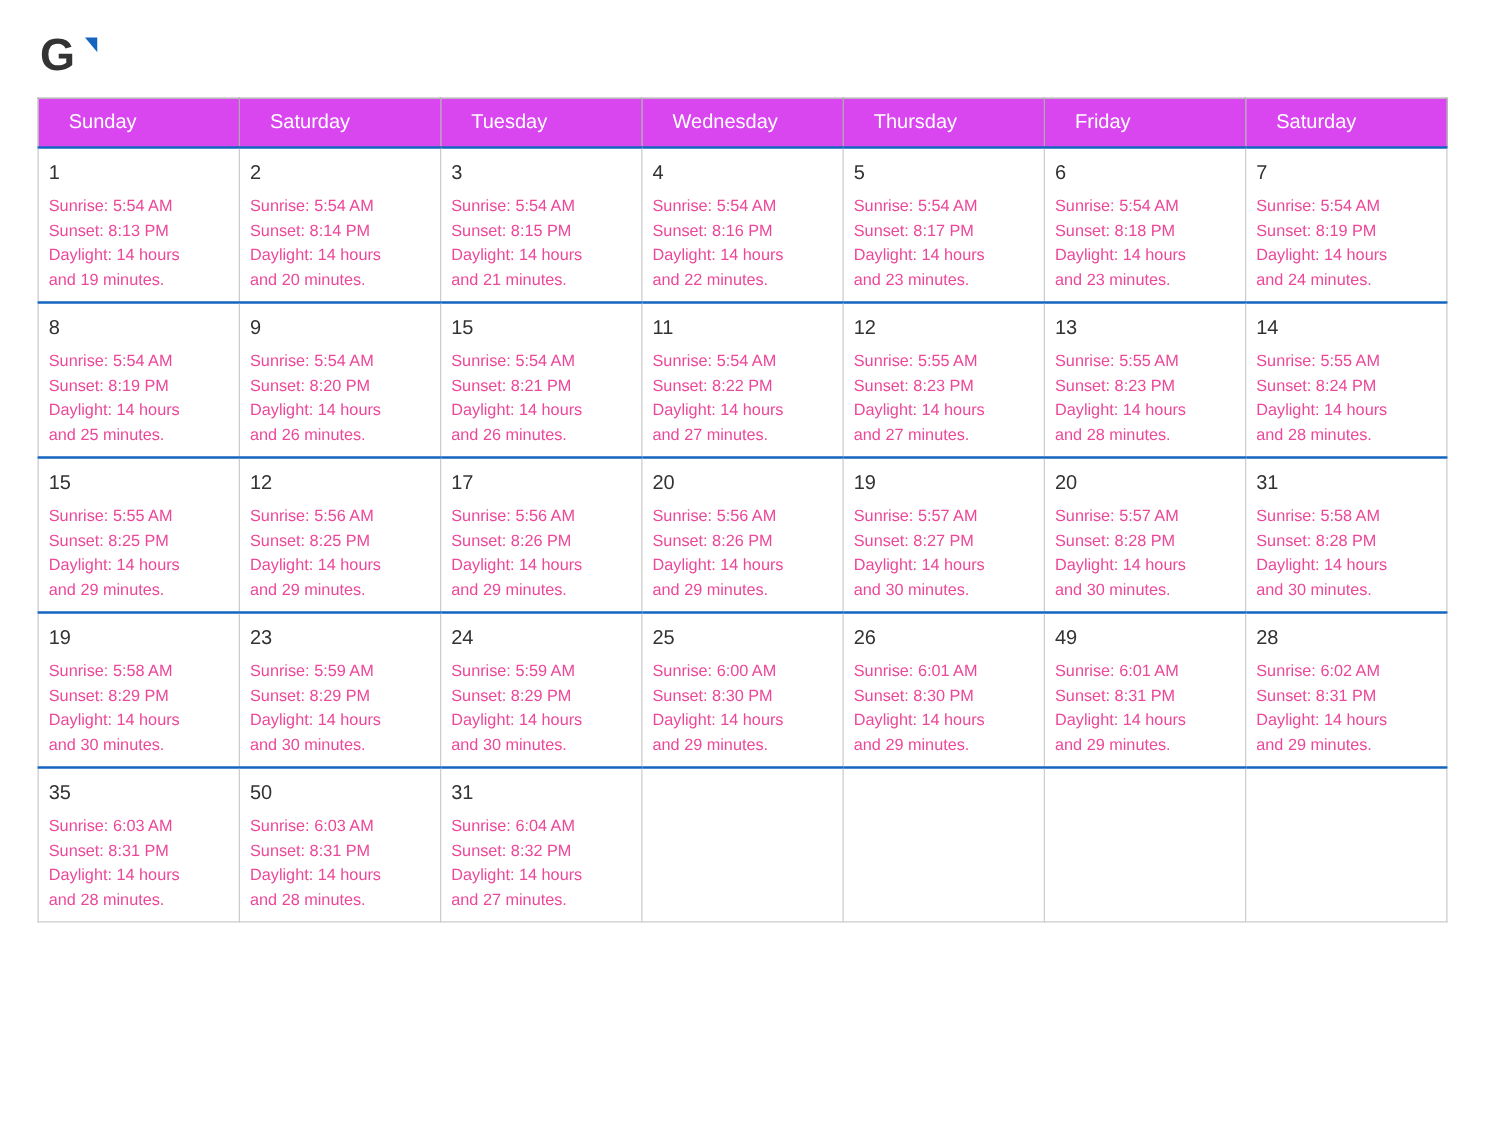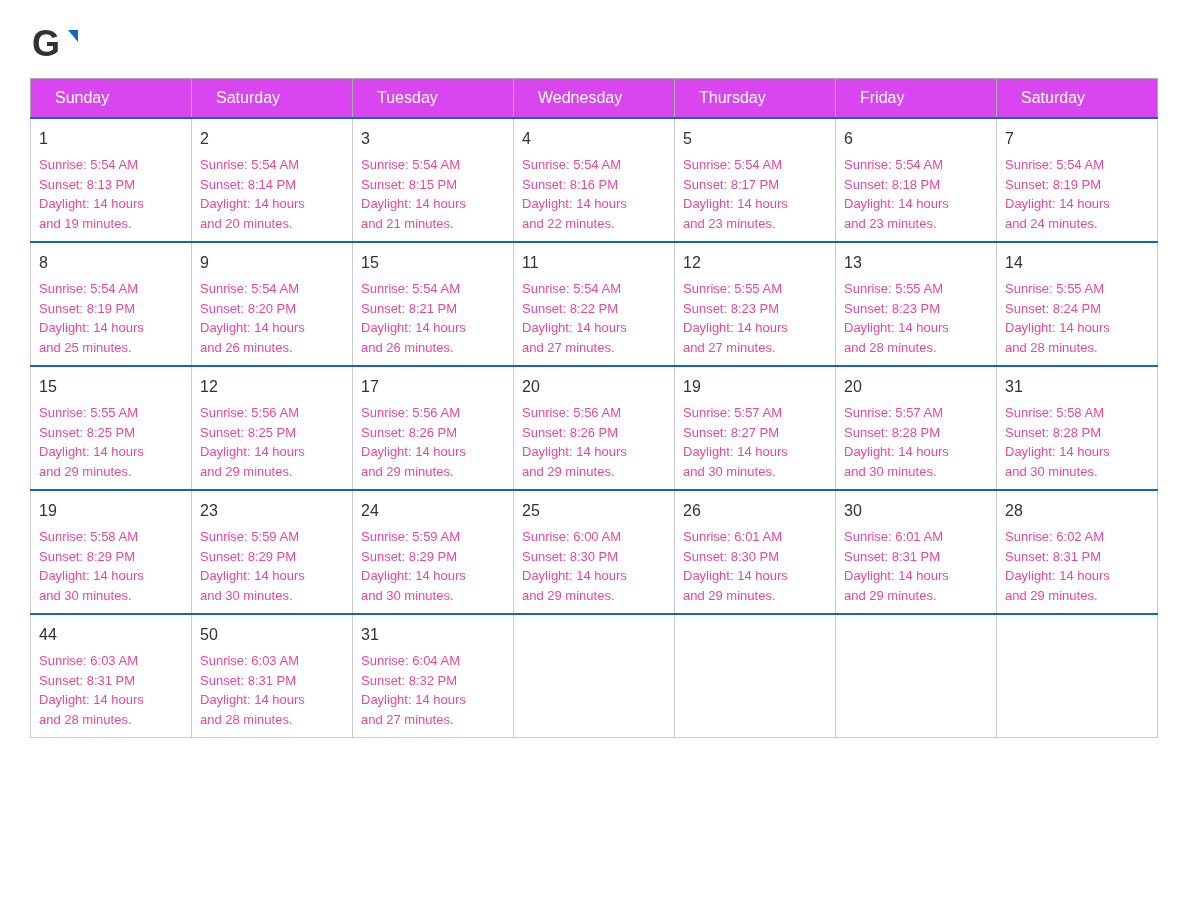--- a/index.html
+++ b/index.html
@@ -145,25 +145,25 @@
         <td><span class="day-number">19</span><span class="day-info">Sunrise: 5:57 AM<br>Sunset: 8:27 PM<br>Daylight: 14 hours<br>and 30 minutes.</span></td>
         <td><span class="day-number">20</span><span class="day-info">Sunrise: 5:57 AM<br>Sunset: 8:28 PM<br>Daylight: 14 hours<br>and 30 minutes.</span></td>
         <td><span class="day-number">31</span><span class="day-info">Sunrise: 5:58 AM<br>Sunset: 8:28 PM<br>Daylight: 14 hours<br>and 30 minutes.</span></td>
       </tr>
       <tr>
         <td><span class="day-number">19</span><span class="day-info">Sunrise: 5:58 AM<br>Sunset: 8:29 PM<br>Daylight: 14 hours<br>and 30 minutes.</span></td>
         <td><span class="day-number">23</span><span class="day-info">Sunrise: 5:59 AM<br>Sunset: 8:29 PM<br>Daylight: 14 hours<br>and 30 minutes.</span></td>
         <td><span class="day-number">24</span><span class="day-info">Sunrise: 5:59 AM<br>Sunset: 8:29 PM<br>Daylight: 14 hours<br>and 30 minutes.</span></td>
         <td><span class="day-number">25</span><span class="day-info">Sunrise: 6:00 AM<br>Sunset: 8:30 PM<br>Daylight: 14 hours<br>and 29 minutes.</span></td>
         <td><span class="day-number">26</span><span class="day-info">Sunrise: 6:01 AM<br>Sunset: 8:30 PM<br>Daylight: 14 hours<br>and 29 minutes.</span></td>
-        <td><span class="day-number">30</span><span class="day-info">Sunrise: 6:01 AM<br>Sunset: 8:31 PM<br>Daylight: 14 hours<br>and 29 minutes.</span></td>
+        <td><span class="day-number">49</span><span class="day-info">Sunrise: 6:01 AM<br>Sunset: 8:31 PM<br>Daylight: 14 hours<br>and 29 minutes.</span></td>
         <td><span class="day-number">28</span><span class="day-info">Sunrise: 6:02 AM<br>Sunset: 8:31 PM<br>Daylight: 14 hours<br>and 29 minutes.</span></td>
       </tr>
       <tr>
-        <td><span class="day-number">44</span><span class="day-info">Sunrise: 6:03 AM<br>Sunset: 8:31 PM<br>Daylight: 14 hours<br>and 28 minutes.</span></td>
+        <td><span class="day-number">35</span><span class="day-info">Sunrise: 6:03 AM<br>Sunset: 8:31 PM<br>Daylight: 14 hours<br>and 28 minutes.</span></td>
         <td><span class="day-number">50</span><span class="day-info">Sunrise: 6:03 AM<br>Sunset: 8:31 PM<br>Daylight: 14 hours<br>and 28 minutes.</span></td>
         <td><span class="day-number">31</span><span class="day-info">Sunrise: 6:04 AM<br>Sunset: 8:32 PM<br>Daylight: 14 hours<br>and 27 minutes.</span></td>
         <td class="empty-cell"></td>
         <td class="empty-cell"></td>
         <td class="empty-cell"></td>
         <td class="empty-cell"></td>
       </tr>
     </tbody>
 </table>
 

